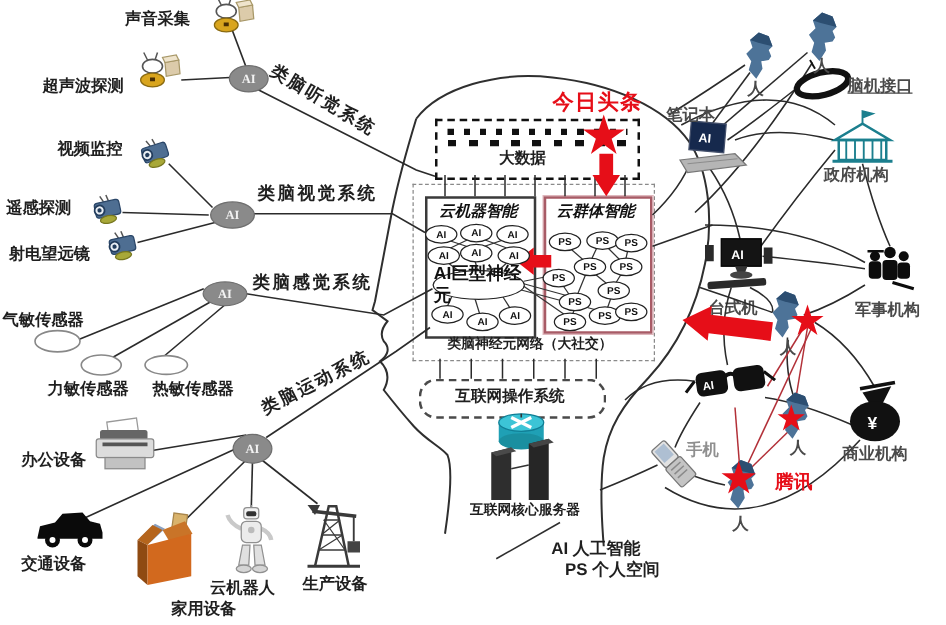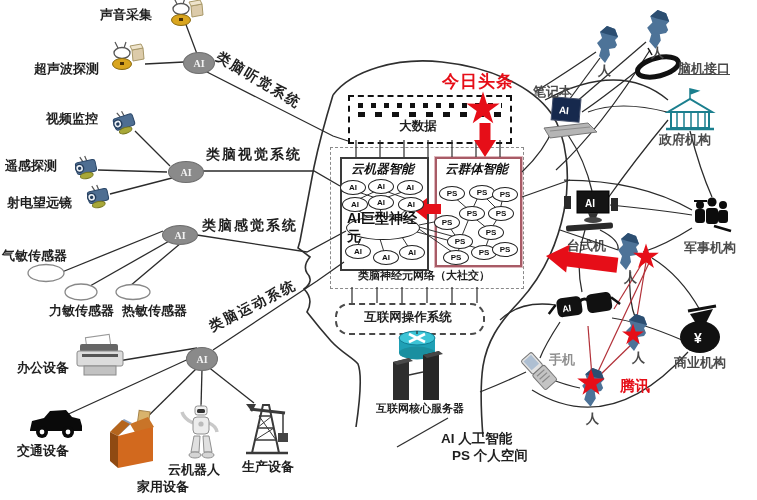--- a/index.html
+++ b/index.html
@@ -396,21 +396,21 @@
   <div class="lbl sys" style="left:206px;top:146px;">类脑视觉系统</div>
   <div class="lbl sys" style="left:202px;top:217px;">类脑感觉系统</div>
   <div class="lbl sys rot" style="left:206px;top:320px;transform:rotate(-27deg);">类脑运动系统</div>
 
   <div class="lbl" style="left:100px;top:8px;">声音采集</div>
   <div class="lbl" style="left:34px;top:62px;">超声波探测</div>
   <div class="lbl" style="left:46px;top:112px;">视频监控</div>
   <div class="lbl" style="left:5px;top:159px;">遥感探测</div>
   <div class="lbl" style="left:7px;top:196px;">射电望远镜</div>
   <div class="lbl" style="left:2px;top:249px;">气敏传感器</div>
-  <div class="lbl" style="left:49px;top:304px;">力敏传感器</div>
+  <div class="lbl" style="left:38px;top:304px;">力敏传感器</div>
   <div class="lbl" style="left:122px;top:304px;">热敏传感器</div>
   <div class="lbl" style="left:17px;top:361px;text-align:right;">办公设备</div>
   <div class="lbl" style="left:17px;top:444px;">交通设备</div>
   <div class="lbl" style="left:101px;top:480px;padding-left:36px;">家用设备</div>
   <div class="lbl" style="left:168px;top:463px;">云机器人</div>
   <div class="lbl" style="left:242px;top:460px;">生产设备</div>
 
   <div class="lbl soft" style="left:598px;top:64px;">人</div>
   <div class="lbl soft" style="left:651px;top:46px;">人</div>
   <div class="lbl soft" style="left:533px;top:85px;">笔记本</div>

